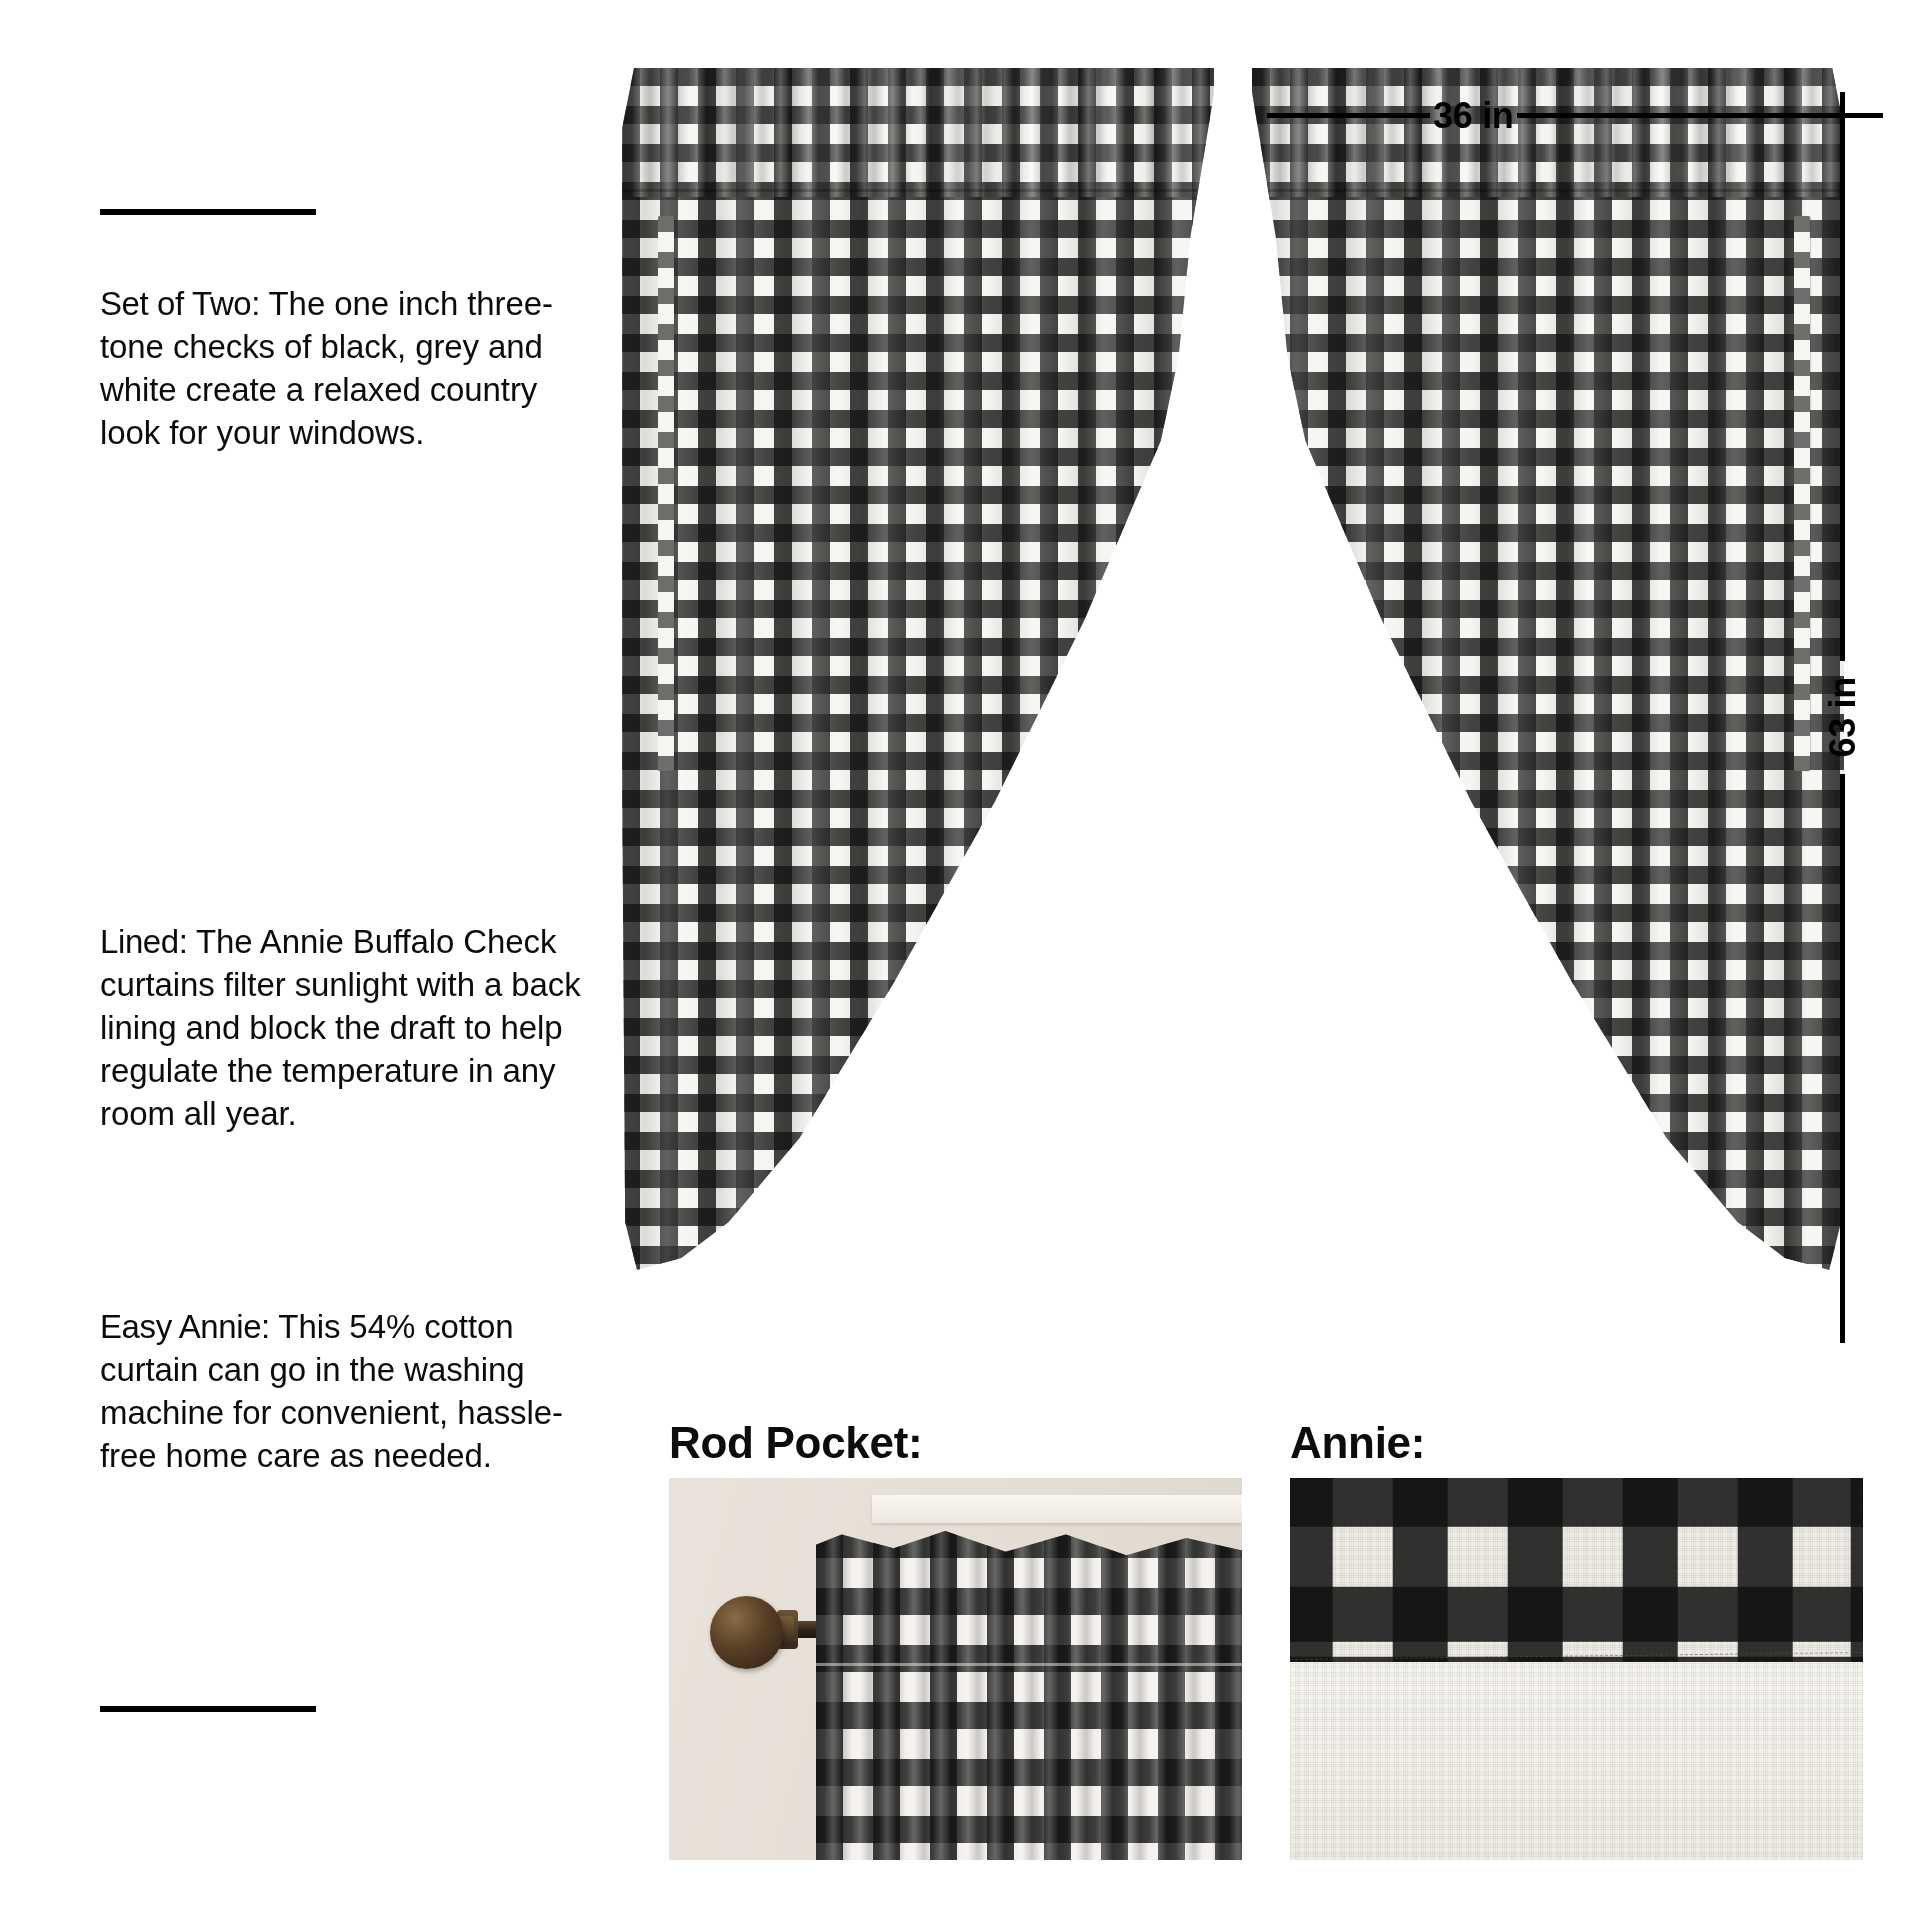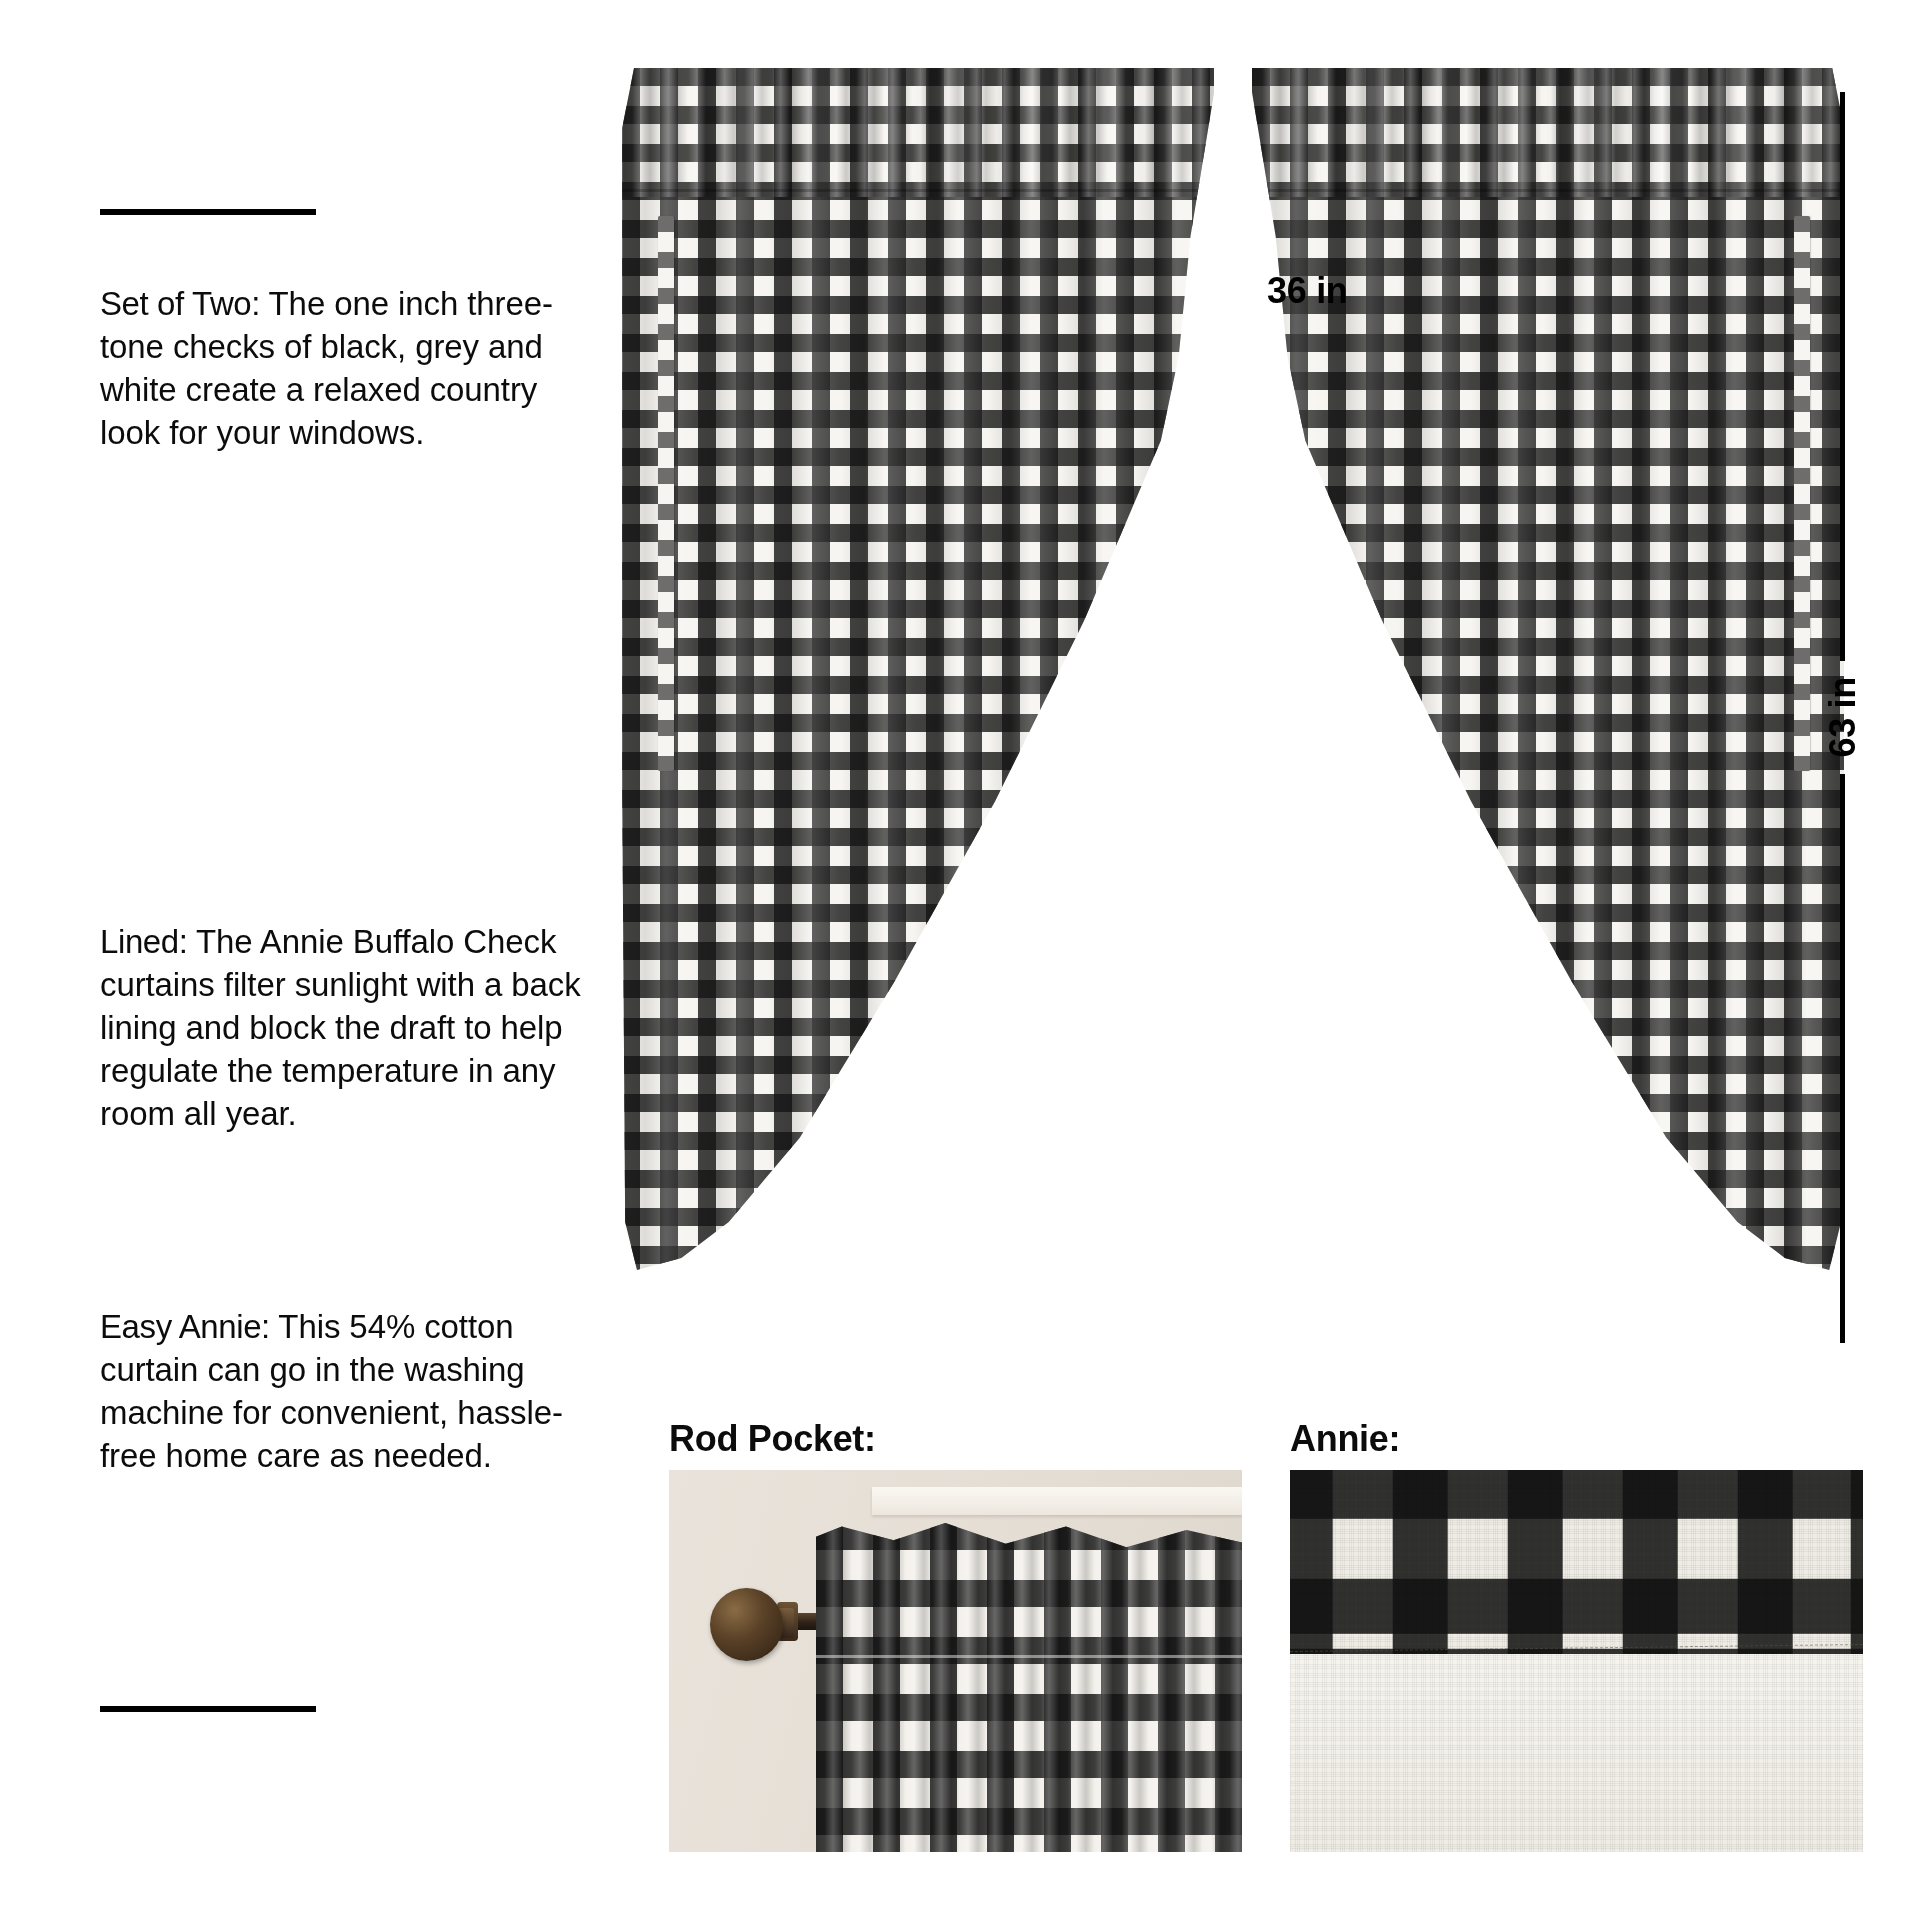--- a/index.html
+++ b/index.html
@@ -160,23 +160,22 @@
   #tie-right { left: 1178px; top: 179px; height: 555px; }
 
   
   #dim-width {
     position: absolute;
     left: 1267px;
     top: 91px;
     width: 616px;
     height: 49px;
     display: flex;
-    align-items: flex-start;
-    gap: 16px;
-    flex-direction: column;
+    align-items: center;
+    gap: 3px;
   }
   #dim-width .seg { flex: 1 1 auto; height: 5px; background: #000; }
   #dim-width .seg.short { flex: 0 0 163px; }
   #dim-width-label {
     font-size: 36px;
     font-weight: 700;
     color: #000;
     letter-spacing: -0.3px;
     white-space: nowrap;
   }
@@ -205,21 +204,21 @@
 
   
   .detail {
     position: absolute;
     width: 573px;
   }
   #detail-rod   { left: 669px; top: 1418px; }
   #detail-lining{ left: 1290px; top: 1418px; }
 
   .detail-label {
-    font-size: 36px;
+    font-size: 44px;
     font-weight: 700;
     color: #0c0c0c;
     letter-spacing: -0.3px;
     margin-bottom: 10px;
     white-space: nowrap;
   }
   .detail-photo {
     position: relative;
     width: 573px;
     height: 382px;

